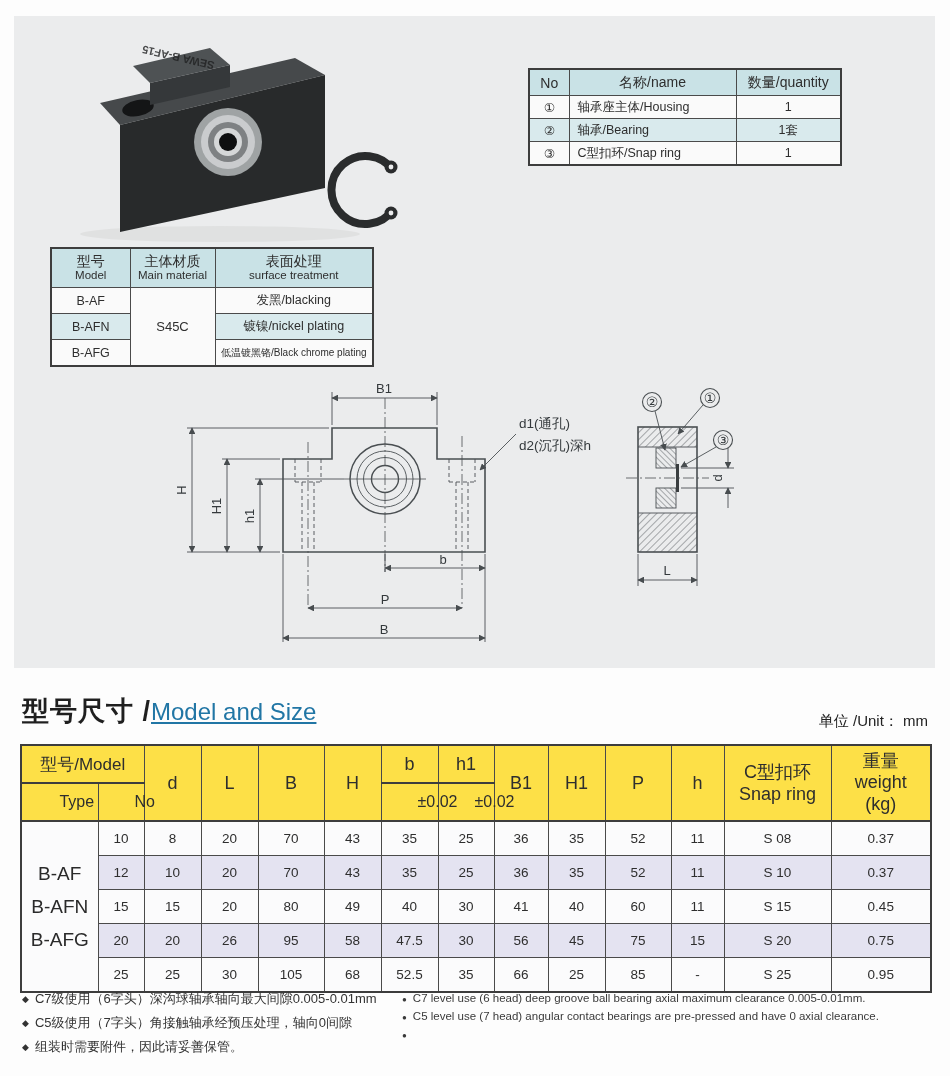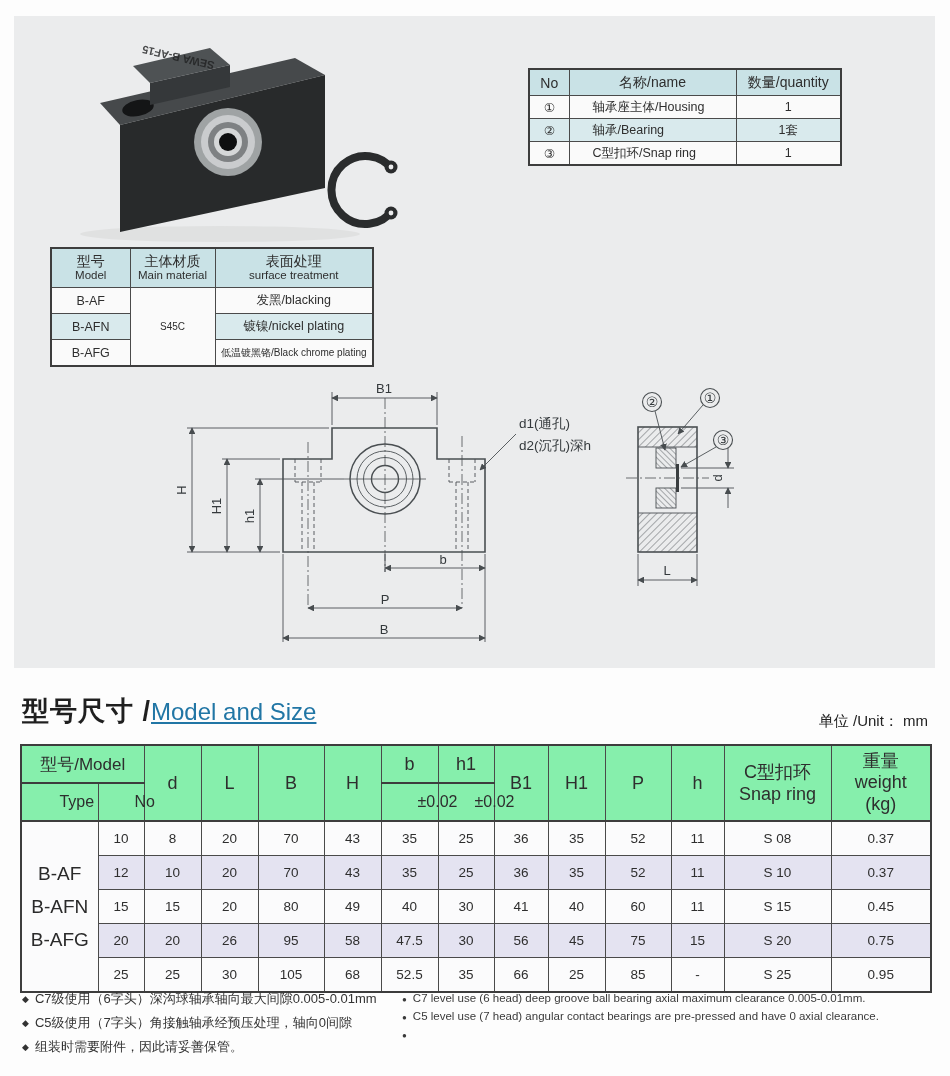--- a/index.html
+++ b/index.html
@@ -11,45 +11,45 @@
   table.tbl{border-collapse:collapse;table-layout:fixed;background:transparent;}
   table.tbl th,table.tbl td{border:1px solid #4a4a4a;text-align:center;vertical-align:middle;padding:0 2px;color:#2e2e2e;}
   table.tbl{border:2px solid #3d3d3d;}
 
   
   .acc-title{position:absolute;left:504px;top:26px;font-size:16px;font-weight:bold;color:#222;}
   .acc-table{position:absolute;left:514px;top:52px;width:312px;font-size:13px;}
   .acc-table th{background:#c9e2e6;height:25px;font-size:14px;font-weight:normal;}
   .acc-table td{height:22px;background:#fafafa;font-size:12.5px;}
   .acc-table tr.alt td{background:#d9eaed;}
-  .acc-table td.name{text-align:left;padding-left:23px;}
+  .acc-table td.name{text-align:left;padding-left:8px;}
 
   
   .mat-table{position:absolute;left:36px;top:231px;width:322px;border-radius:31px;}
   .mat-table th{background:#c9e2e6;height:38px;font-weight:normal;line-height:1.15;}
   .mat-table th .zh{display:block;font-size:14px;}
   .mat-table th .en{display:block;font-size:11.5px;}
   .mat-table td{height:25px;background:#fafafa;font-size:12.5px;}
   .mat-table tr.alt td{background:#d9eaed;}
-  .mat-table td.mval{background:#fafafa;font-size:10px;}
+  .mat-table td.mval{background:#fafafa;font-size:13px;}
   .mat-table td.t-small{font-size:10px;}
 
   
   .photo{position:absolute;left:16px;top:4px;}
   .draw{position:absolute;left:136px;top:360px;}
   svg text{font-family:"Liberation Sans","DejaVu Sans",sans-serif;}
 
   
   .size-head{position:absolute;left:22px;top:693px;display:flex;align-items:baseline;}
   .size-head .zh{font-size:27px;font-weight:bold;color:#1f1f1f;letter-spacing:1px;}
   .size-head .en{font-size:24px;color:#2176a5;text-decoration:underline;}
   .unit{position:absolute;right:22px;top:712px;font-size:15px;color:#222;}
 
   .size-table{position:absolute;left:20px;top:744px;width:910px;}
-  .size-table th{background:#86efac;font-weight:normal;color:#222;}
+  .size-table th{background:#fde047;font-weight:normal;color:#222;}
   .size-table thead tr:first-child th{height:36px;font-size:18px;}
   .size-table thead tr:last-child th{height:36px;font-size:16px;padding-left:36px;}
   .size-table th.tol{font-size:11px;}
   .size-table th.two-line{font-size:13px;line-height:1.25;}
   .size-table th.three-line{font-size:13px;line-height:1.2;}
   .size-table td{height:33px;background:#fbfbfc;font-size:13.5px;}
   .size-table tr.alt td{background:#e4e3f1;}
   .size-table thead th{border-bottom:2px solid #3d3d3d;}
   .size-table td.type-cell{background:#fbfbfc;font-size:19px;line-height:1.75;color:#2a2a2a;}
 

